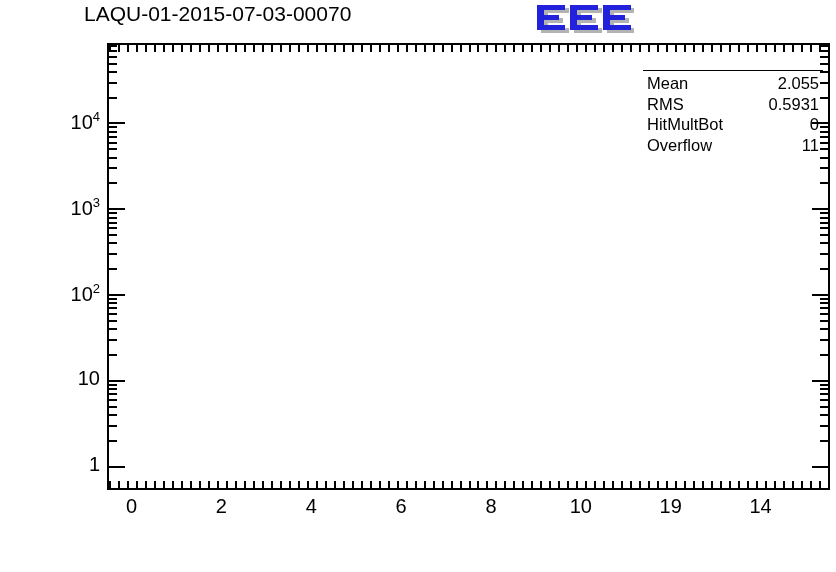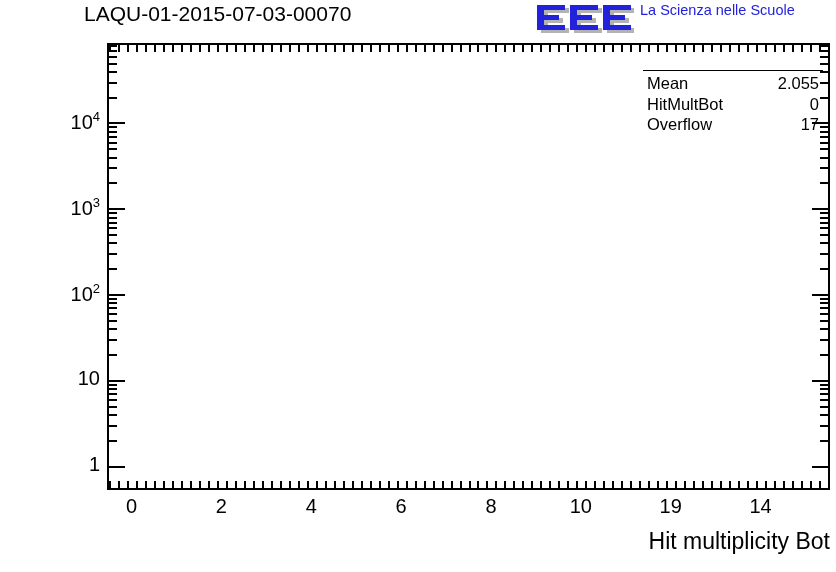--- a/index.html
+++ b/index.html
@@ -79,21 +79,20 @@
         <rect x="34" y="13" width="22" height="5"></rect>
         <rect x="34" y="23" width="28" height="5"></rect>
         <rect x="34" y="3" width="7" height="25"></rect>
         <rect x="67" y="3" width="28" height="5"></rect>
         <rect x="67" y="13" width="22" height="5"></rect>
         <rect x="67" y="23" width="28" height="5"></rect>
         <rect x="67" y="3" width="7" height="25"></rect>
       </g>
     </svg>
     <div id="logo-text">
-      <div>La Scienza nelle Scuole</div>
     </div>
   </div>
 
   <div id="plotarea">
     <div id="grid-layer">
         <div class="gridv" style="left: 22.4688px;"></div>
         <div class="gridv" style="left: 112.344px;"></div>
         <div class="gridv" style="left: 202.219px;"></div>
         <div class="gridv" style="left: 292.094px;"></div>
         <div class="gridv" style="left: 381.969px;"></div>
@@ -381,33 +380,36 @@
       <div class="xlab" style="left: 560.844px; top: 495px;">10</div>
       <div class="xlab" style="left: 650.719px; top: 495px;">19</div>
       <div class="xlab" style="left: 740.594px; top: 495px;">14</div>
       <div class="ylab" style="left: 30px; width: 70px; top: 452.721px;">1</div>
       <div class="ylab" style="left: 30px; width: 70px; top: 366.914px;">10</div>
       <div class="ylab" style="left: 30px; width: 70px; top: 281.106px;">10<sup>2</sup></div>
       <div class="ylab" style="left: 30px; width: 70px; top: 195.299px;">10<sup>3</sup></div>
       <div class="ylab" style="left: 30px; width: 70px; top: 109.492px;">10<sup>4</sup></div>
     </div>
 
-  <div class="abs" id="xtitle">Hit multiplicity Bot</div>
 
   <div class="abs" id="stats">
     <div class="rule"></div>
     <div id="stats-rows">
         <div class="row">
           <span class="k">Mean</span>
           <span class="v">2.055</span>
         </div>
         <div class="row">
+          <span class="k">RMS</span>
+          <span class="v">0.5931</span>
+        </div>
+        <div class="row">
           <span class="k">HitMultBot</span>
           <span class="v">0</span>
         </div>
         <div class="row">
           <span class="k">Overflow</span>
-          <span class="v">17</span>
+          <span class="v">11</span>
         </div>
       </div>
   </div>
 
 </div>
 
 </body></html>

